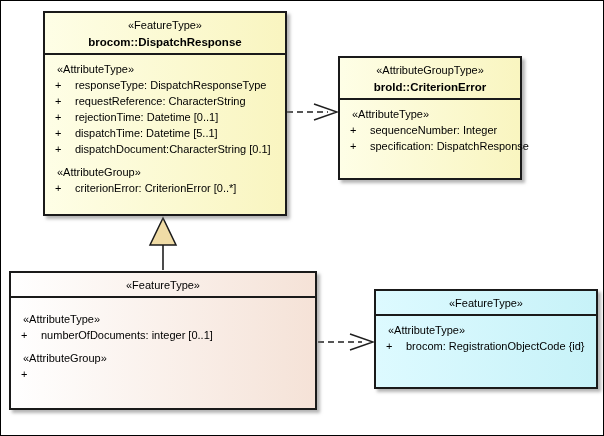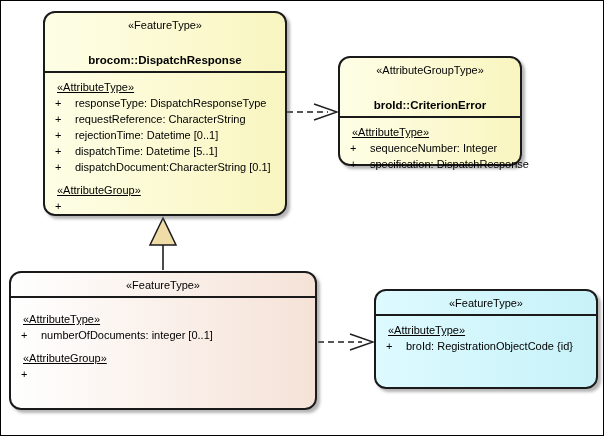--- a/index.html
+++ b/index.html
@@ -9,38 +9,38 @@
     background:#ffffff;
     border:1px solid #000;
     box-sizing:border-box;
     overflow:hidden;
     font-family:"Liberation Sans", sans-serif;
   }
   .uml-box{
     position:absolute;
     box-sizing:border-box;
     border:2px solid #1a1a1a;
-    border-radius:12px;
+    border-radius:0;
     box-shadow:3px 3px 3px rgba(120,120,120,.55);
     color:#000;
     font-size:11px;
   }
   .bg-yellow{background:linear-gradient(90deg,#fefee6 0%,#f9f5c0 100%);}
   .bg-peach {background:linear-gradient(90deg,#ffffff 0%,#f5e2d7 100%);}
   .bg-cyan  {background:linear-gradient(90deg,#ddfaff 0%,#c7f2f8 100%);}
   .box-header{
     text-align:center;
     padding:5px 4px 3px 4px;
     border-bottom:2px solid #1a1a1a;
   }
   .stereotype{font-size:11px;line-height:15px;}
-  .class-name{font-weight:bold;font-size:11.5px;line-height:16px;margin-top:19px;}
+  .class-name{font-weight:bold;font-size:11.5px;line-height:16px;margin-top:1px;}
   .class-name.italic{font-style:italic;}
   .box-body{padding:6px 4px 4px 4px;}
-  .group-label{padding-left:8px;height:16px;line-height:16px;text-decoration:underline;}
+  .group-label{padding-left:8px;height:16px;line-height:16px;}
   .attr-row{position:relative;padding-left:26px;height:16px;line-height:16px;white-space:nowrap;}
   .vis{position:absolute;left:6px;top:0;}
   .gap{height:7px;}
   #connector-layer{
     position:absolute;left:0;top:0;width:604px;height:436px;
     pointer-events:none;
   }
 </style>
 </head>
 <body>
@@ -89,25 +89,26 @@
         <span>dispatchTime: Datetime [5..1]</span>
       </div>
       <div class="attr-row">
         <span class="vis">+</span>
         <span>dispatchDocument:CharacterString [0.1]</span>
       </div>
       <div class="gap"></div>
       <div class="group-label">«AttributeGroup»</div>
       <div class="attr-row">
         <span class="vis">+</span>
+        <span>criterionError: CriterionError [0..*]</span>
       </div>
     </div>
   </div>
 
-  <div class="uml-box bg-yellow" style="left:337px;top:55px;width:184px;height:110px;">
+  <div class="uml-box bg-yellow" style="left:337px;top:55px;width:184px;height:124px;">
     <div class="box-header">
       <div class="stereotype">«AttributeGroupType»</div>
       <div class="class-name">broId::CriterionError</div>
     </div>
     <div class="box-body">
       <div class="group-label">«AttributeType»</div>
       <div class="attr-row">
         <span class="vis">+</span>
         <span>sequenceNumber: Integer</span>
       </div>
@@ -138,18 +139,18 @@
   </div>
 
   <div class="uml-box bg-cyan" style="left:373px;top:288px;width:224px;height:100px;">
     <div class="box-header">
       <div class="stereotype">«FeatureType»</div>
     </div>
     <div class="box-body">
       <div class="group-label">«AttributeType»</div>
       <div class="attr-row">
         <span class="vis">+</span>
-        <span>broId: RegistrationObjectCode {id}</span>
+        <span>brocom: RegistrationObjectCode {id}</span>
       </div>
     </div>
   </div>
 
 </div>
 
 </body></html>

